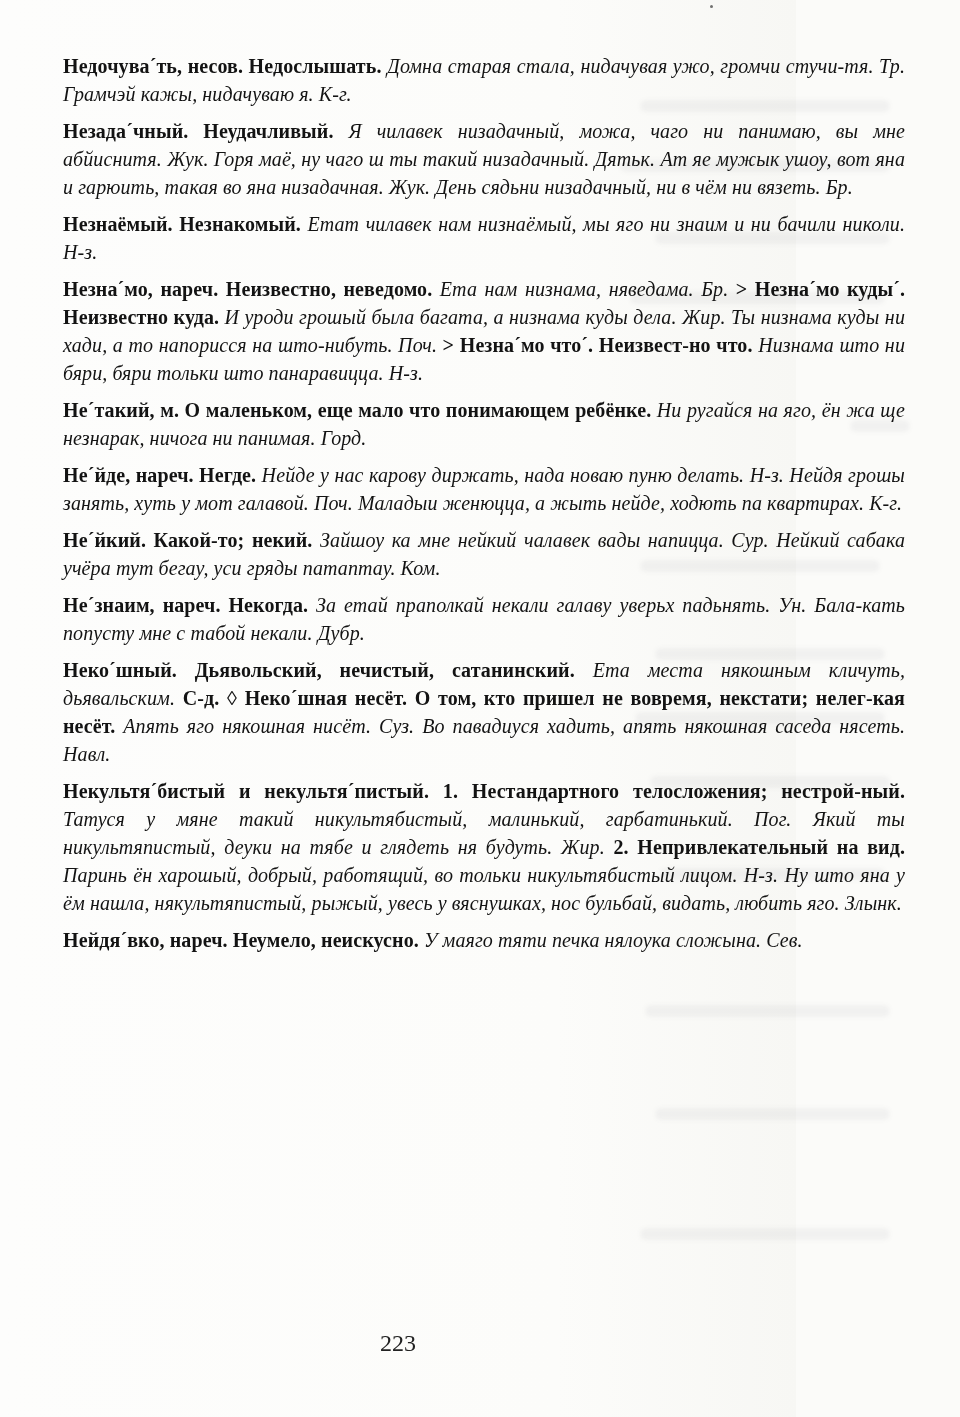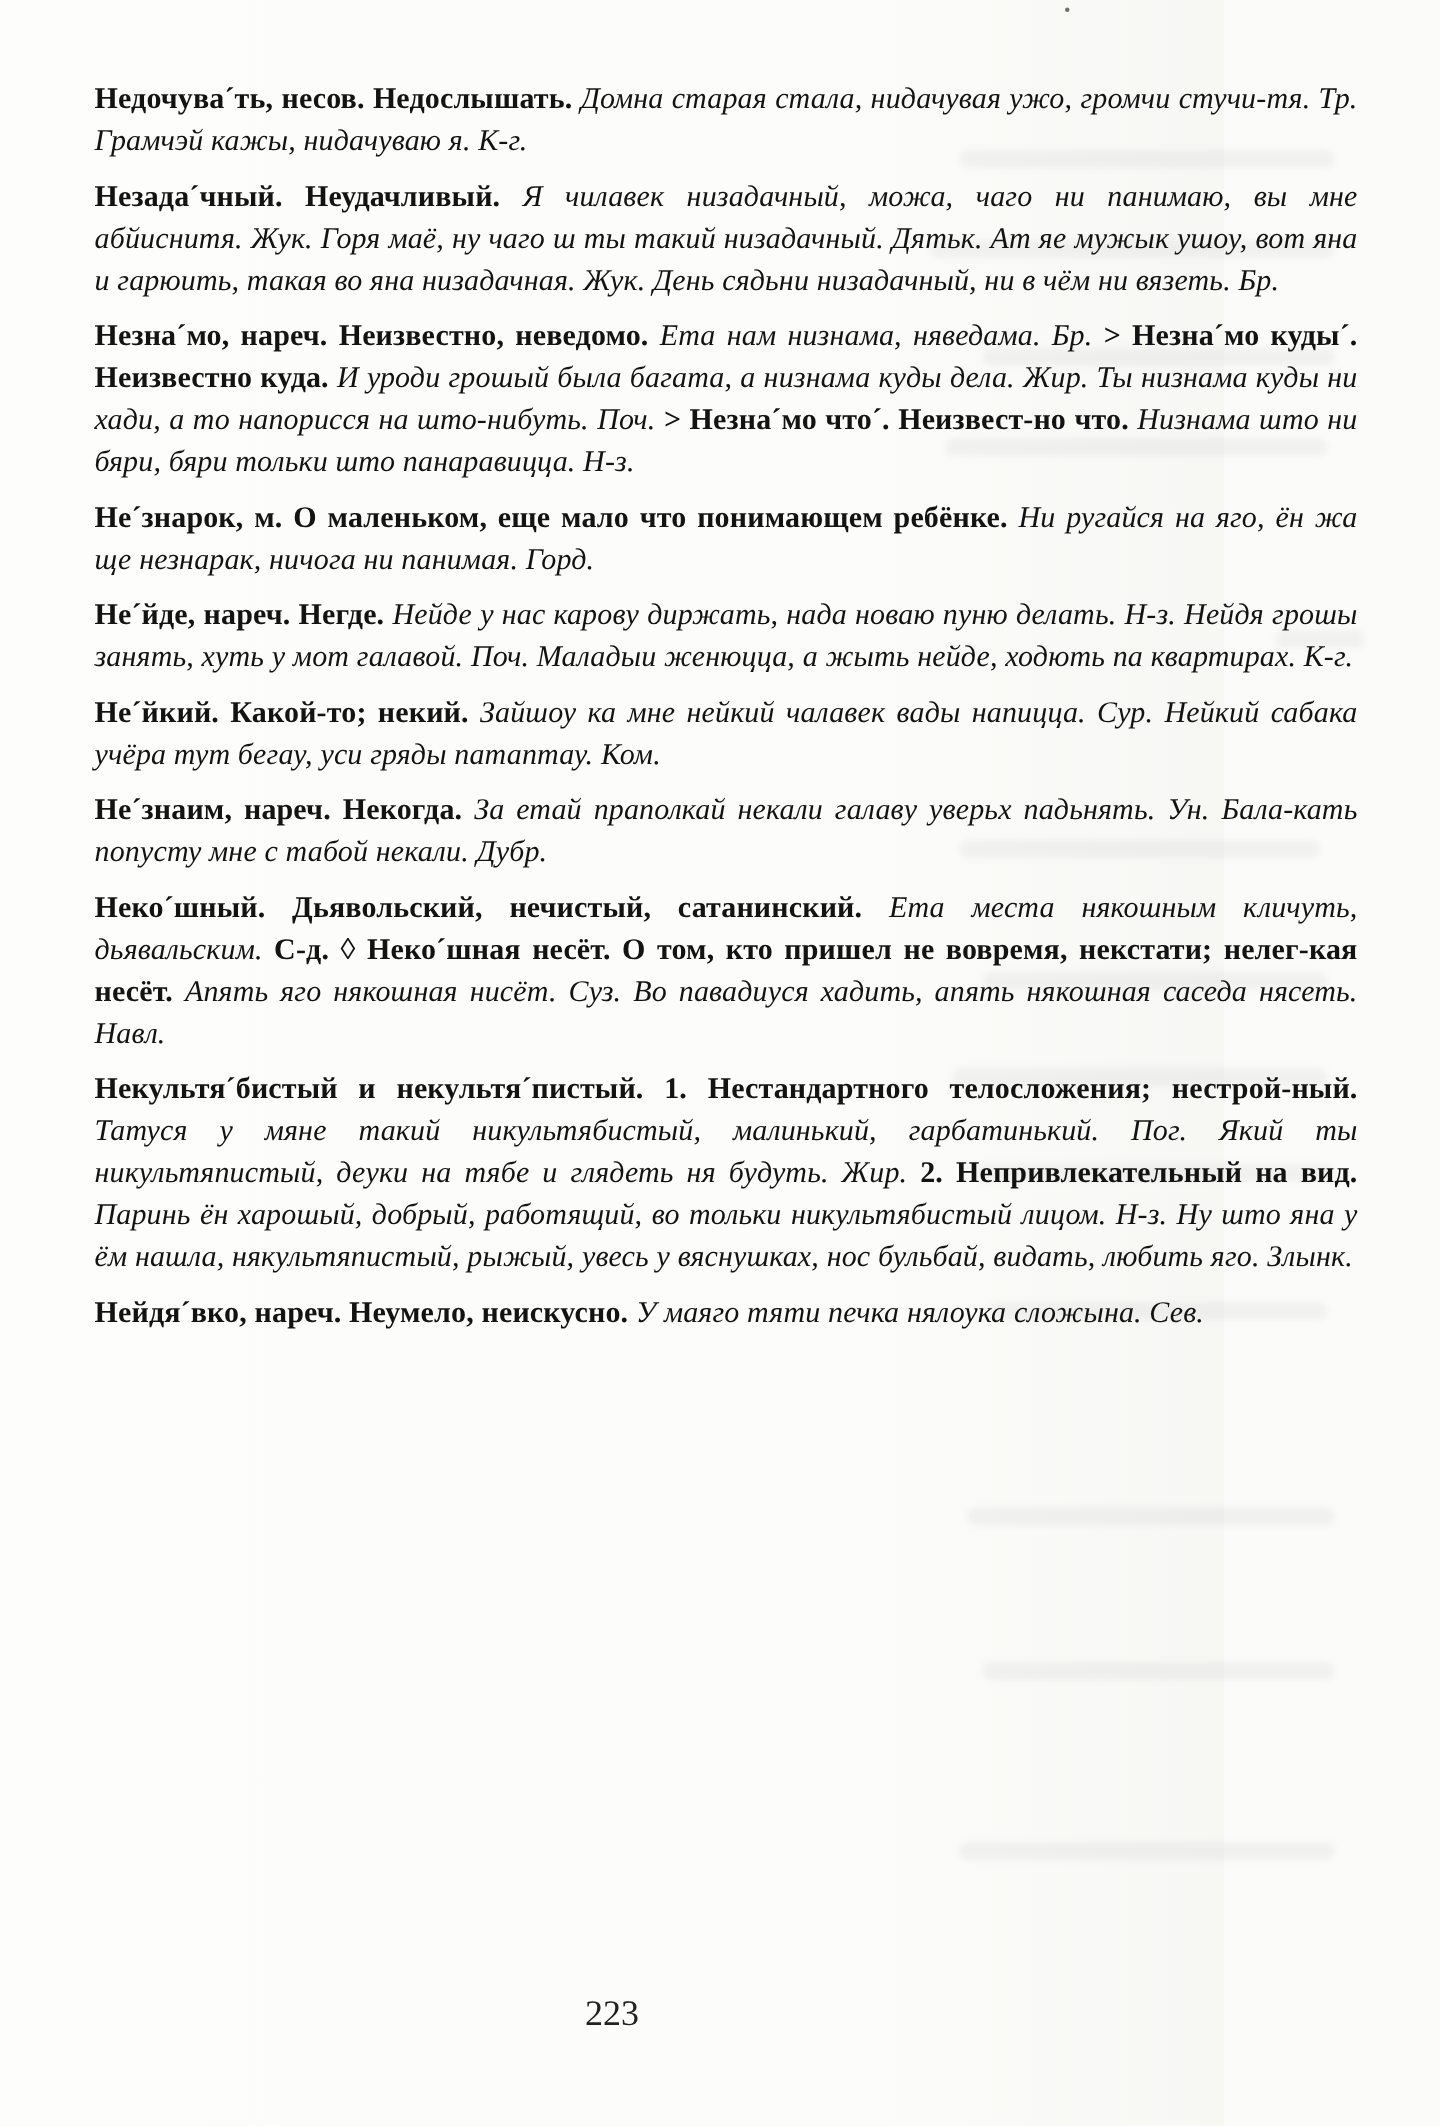--- a/index.html
+++ b/index.html
@@ -12,21 +12,20 @@
   body {
     background: #fbfbf9;
   }
   .page {
     position: relative;
     width: 796px;
     height: 1417px;
     background: linear-gradient(90deg, #fdfdfc 0%, #fcfcfa 70%, #f7f7f4 100%);
     font-family: "Liberation Serif", "DejaVu Serif", serif;
     color: #131313;
-    padding-left: 20px;
   }
   .content {
     position: absolute;
     left: 63px;
     top: 52px;
     width: 842px;
   }
   p.entry {
     margin: 0 0 9px 0;
     font-size: 20px;
@@ -94,22 +93,23 @@
   <div class="ghost g8"></div>
   <div class="ghost g9"></div>
   <div class="ghost g10"></div>
   <div class="ghost g11"></div>
   <div class="ghost g12"></div>
   <div class="ghost g13"></div>
 
   <main class="content">
       <p class="entry"><span class="seg-bold">Недочува´ть, несов. Недослышать. </span><span class="seg-italic">Домна старая стала, нидачувая ужо, громчи стучи-тя. Тр. Грамчэй кажы, нидачуваю я. К-г.</span></p>
       <p class="entry"><span class="seg-bold">Незада´чный. Неудачливый. </span><span class="seg-italic">Я чилавек низадачный, можа, чаго ни панимаю, вы мне абйиснитя. Жук. Горя маё, ну чаго ш ты такий низадачный. Дятьк. Ат яе мужык ушоу, вот яна и гарюить, такая во яна низадачная. Жук. День сядьни низадачный, ни в чём ни вязеть. Бр.</span></p>
+      <p class="entry"><span class="seg-bold">Незнаёмый. Незнакомый. </span><span class="seg-italic">Етат чилавек нам низнаёмый, мы яго ни знаим и ни бачили николи. Н-з.</span></p>
       <p class="entry"><span class="seg-bold">Незна´мо, нареч. Неизвестно, неведомо. </span><span class="seg-italic">Ета нам низнама, няведама. Бр. </span><span class="seg-bold">&gt; Незна´мо куды´. Неизвестно куда. </span><span class="seg-italic">И уроди грошый была багата, а низнама куды дела. Жир. Ты низнама куды ни хади, а то напорисся на што-нибуть. Поч. </span><span class="seg-bold">&gt; Незна´мо что´. Неизвест-но что. </span><span class="seg-italic">Низнама што ни бяри, бяри тольки што панаравицца. Н-з.</span></p>
-      <p class="entry"><span class="seg-bold">Не´знарок, м.  О маленьком, еще мало что понимающем ребёнке. </span><span class="seg-italic">Ни ругайся на яго, ён жа ще незнарак, ничога ни панимая. Горд.</span></p>
+      <p class="entry"><span class="seg-bold">Не´такий, м.  О маленьком, еще мало что понимающем ребёнке. </span><span class="seg-italic">Ни ругайся на яго, ён жа ще незнарак, ничога ни панимая. Горд.</span></p>
       <p class="entry"><span class="seg-bold">Не´йде, нареч. Негде. </span><span class="seg-italic">Нейде у нас карову диржать, нада новаю пуню делать. Н-з. Нейдя грошы занять, хуть у мот галавой. Поч. Маладыи женюцца, а жыть нейде, ходють па квартирах. К-г.</span></p>
       <p class="entry"><span class="seg-bold">Не´йкий. Какой-то; некий. </span><span class="seg-italic">Зайшоу ка мне нейкий чалавек вады напицца. Сур. Нейкий сабака учёра тут бегау, уси гряды патаптау. Ком.</span></p>
       <p class="entry"><span class="seg-bold">Не´знаим, нареч. Некогда. </span><span class="seg-italic">За етай праполкай некали галаву уверьх падьнять. Ун. Бала-кать попусту мне с табой некали. Дубр.</span></p>
       <p class="entry"><span class="seg-bold">Неко´шный. Дьявольский, нечистый, сатанинский. </span><span class="seg-italic">Ета места някошным кличуть, дьявальским. </span><span class="seg-bold">С-д. ◊ Неко´шная несёт. О том, кто пришел не вовремя, некстати; нелег-кая несёт. </span><span class="seg-italic">Апять яго някошная нисёт. Суз. Во павадиуся хадить, апять някошная саседа нясеть. Навл.</span></p>
       <p class="entry"><span class="seg-bold">Некультя´бистый и некультя´пистый. 1. Нестандартного телосложения; нестрой-ный. </span><span class="seg-italic">Татуся у мяне такий никультябистый, малинький, гарбатинький. Пог. Який ты никультяпистый, деуки на тябе и глядеть ня будуть. Жир. </span><span class="seg-bold">2. Непривлекательный на вид. </span><span class="seg-italic">Паринь ён харошый, добрый, работящий, во тольки никультябистый лицом. Н-з. Ну што яна у ём нашла, някультяпистый, рыжый, увесь у вяснушках, нос бульбай, видать, любить яго. Злынк.</span></p>
       <p class="entry"><span class="seg-bold">Нейдя´вко, нареч. Неумело, неискусно. </span><span class="seg-italic">У маяго тяти печка нялоука сложына. Сев.</span></p>
     </main>
 
   <div class="page-number">223</div>
 </div>

